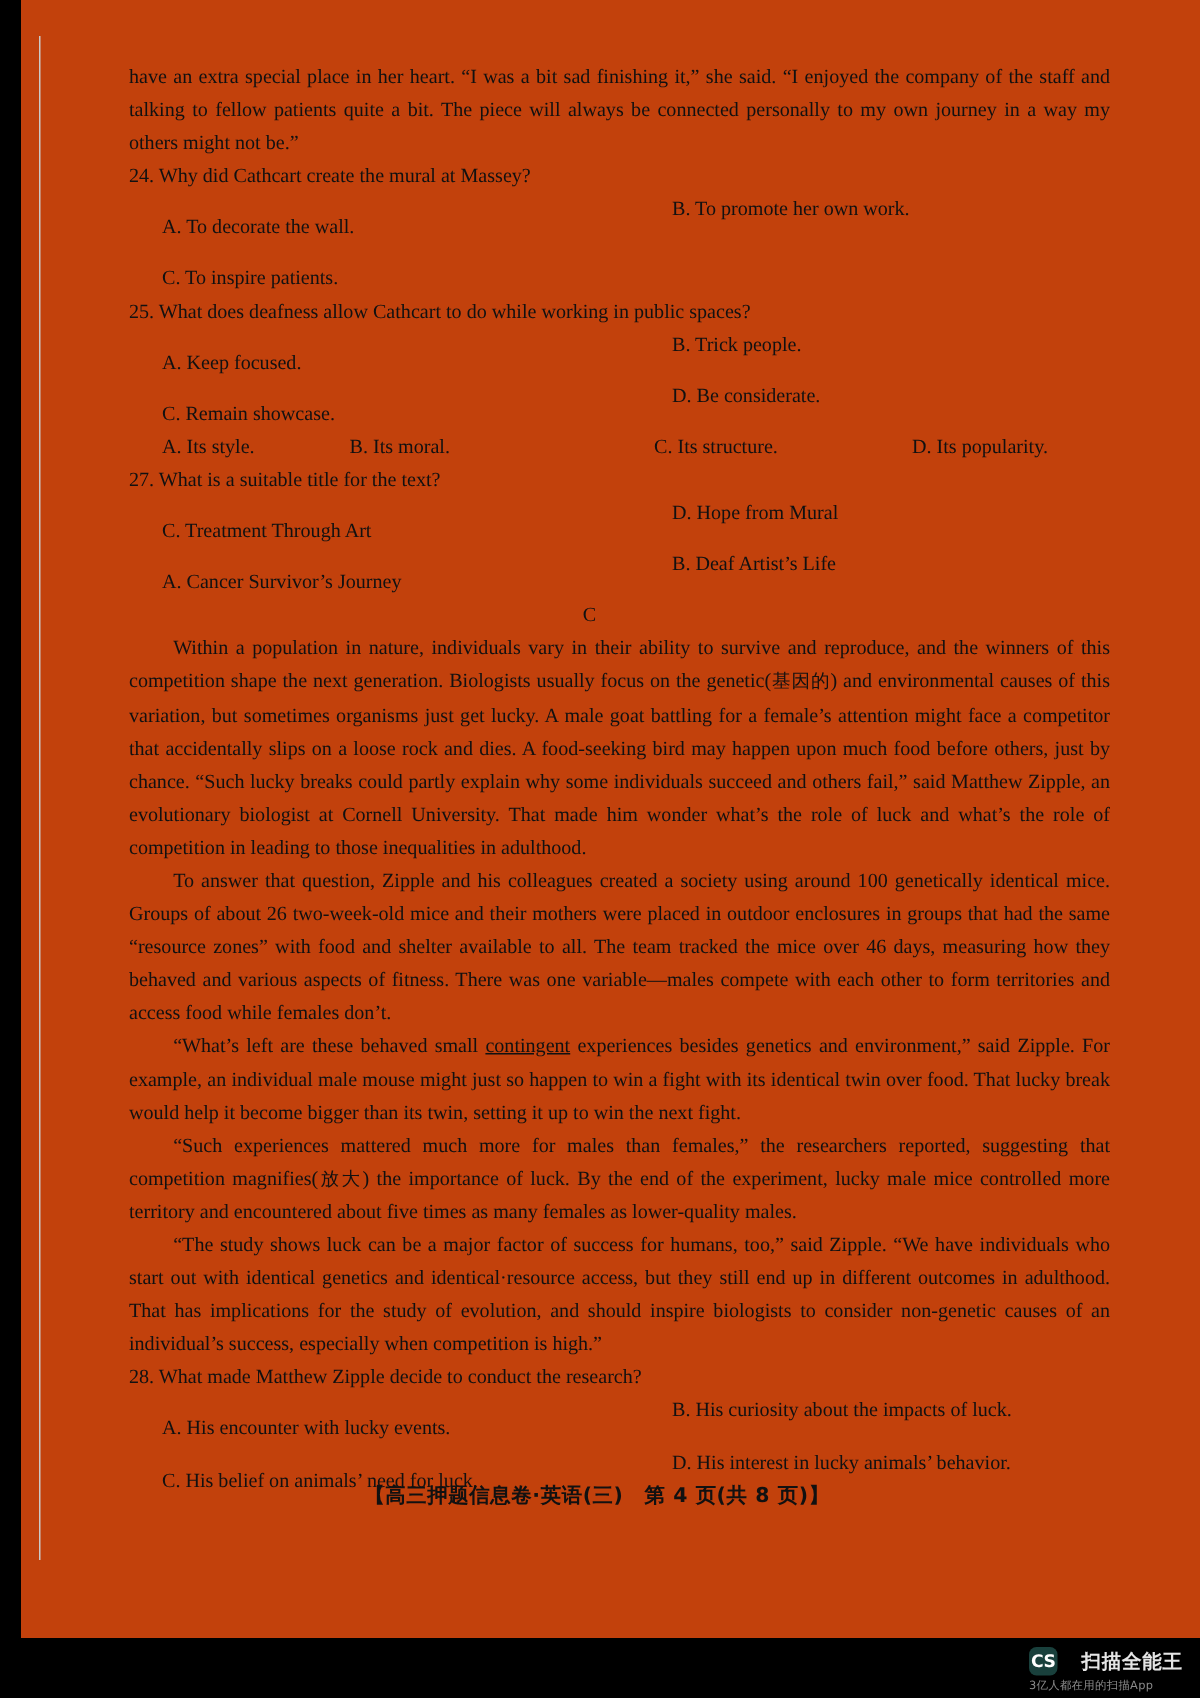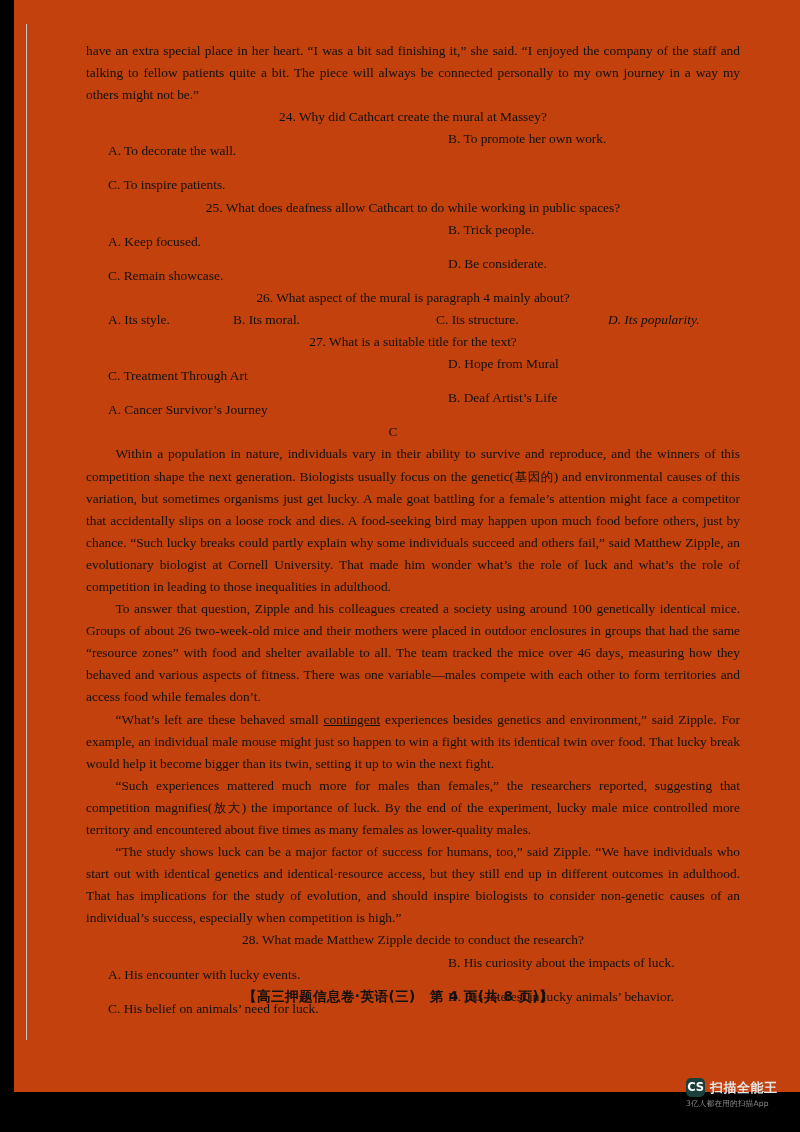--- a/index.html
+++ b/index.html
@@ -50,39 +50,39 @@
   .para {
     margin: 0;
     text-align: justify;
     text-justify: inter-word;
     text-indent: 2.2em;
   }
   .para.no-indent { text-indent: 0; }
 
   .q-line {
     margin: 0;
-    text-align: center;
+    text-align: left;
     text-indent: 0;
   }
 
   
   .opt-row {
     display: flex;
     margin: 0;
     padding-left: 22px;
   }
   .opt-row .opt { }
   
   .opt-row.two .opt:nth-child(1) { width: 340px; flex: 0 0 340px; margin-top: 12px; }
   .opt-row.two .opt:nth-child(2) { flex: 1 1 auto; }
   
   .opt-row.four .opt:nth-child(1) { width: 125px; flex: 0 0 125px; }
   .opt-row.four .opt:nth-child(2) { width: 203px; flex: 0 0 203px; }
   .opt-row.four .opt:nth-child(3) { width: 172px; flex: 0 0 172px; }
-  .opt-row.four .opt:nth-child(4) { flex: 1 1 auto; font-style: italic; }
+  .opt-row.four .opt:nth-child(4) { flex: 1 1 auto; }
 
   
   .section-letter {
     margin: 0;
     text-align: center;
     padding-right: 40px;
     font-size: 13.4px;
     line-height: 22.1px;
   }
 
@@ -110,21 +110,22 @@
     left: 686px;
     top: 1078px;
     width: 104px;
     display: flex;
     flex-direction: column;
     align-items: flex-start;
   }
   #watermark-row {
     display: flex;
     align-items: center;
-    gap: 5px;
+    gap: 16px;
+    margin-top: 20px;
   }
   #cs-logo {
     width: 19px;
     height: 19px;
     border-radius: 5px;
     background: #19403c;
     color: #ffffff;
     font-family: "DejaVu Sans", "Liberation Sans", sans-serif;
     font-weight: bold;
     font-size: 11.5px;
@@ -170,21 +171,20 @@
     <p class="q-line">25. What does deafness allow Cathcart to do while working in public spaces?</p>
     <div class="opt-row two">
       <span class="opt">A. Keep focused.</span>
       <span class="opt">B. Trick people.</span>
     </div>
     <div class="opt-row two">
       <span class="opt">C. Remain showcase.</span>
       <span class="opt">D. Be considerate.</span>
     </div>
 
-    <p class="q-line">26. What aspect of the mural is paragraph 4 mainly about?</p>
     <div class="opt-row four">
       <span class="opt">A. Its style.</span>
       <span class="opt">B. Its moral.</span>
       <span class="opt">C. Its structure.</span>
       <span class="opt">D. Its popularity.</span>
     </div>
 
     <p class="q-line">27. What is a suitable title for the text?</p>
     <div class="opt-row two">
       <span class="opt">C. Treatment Through Art</span>

